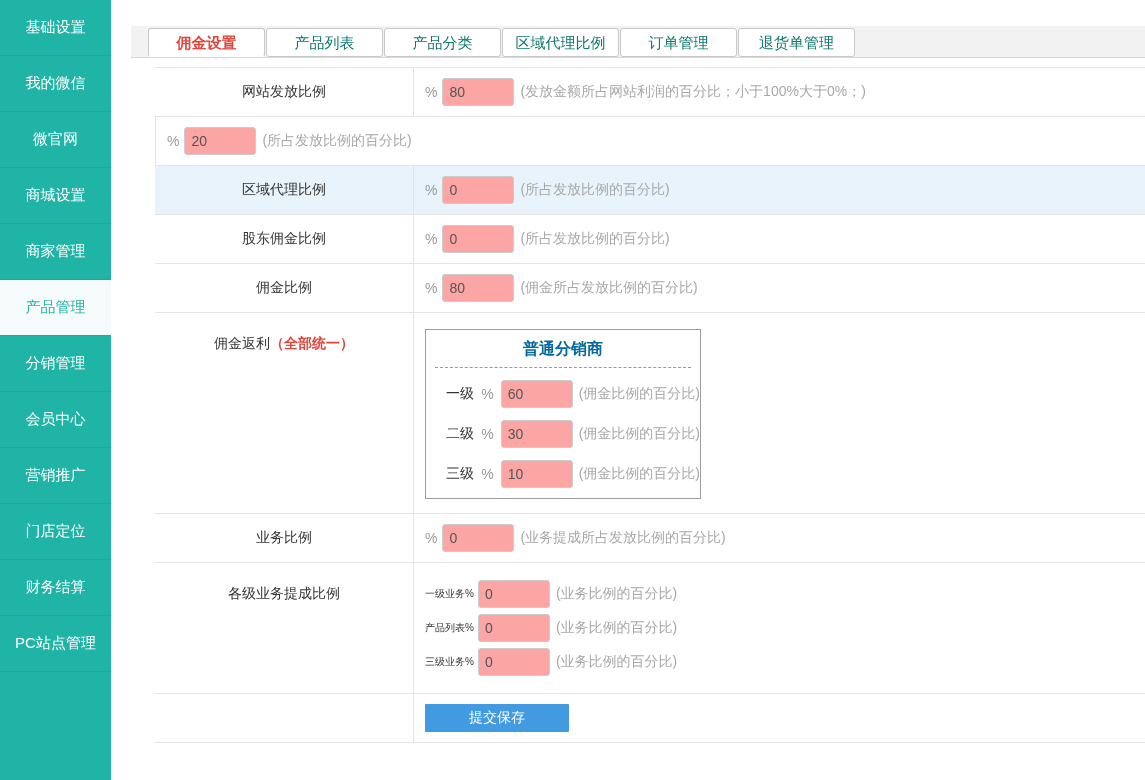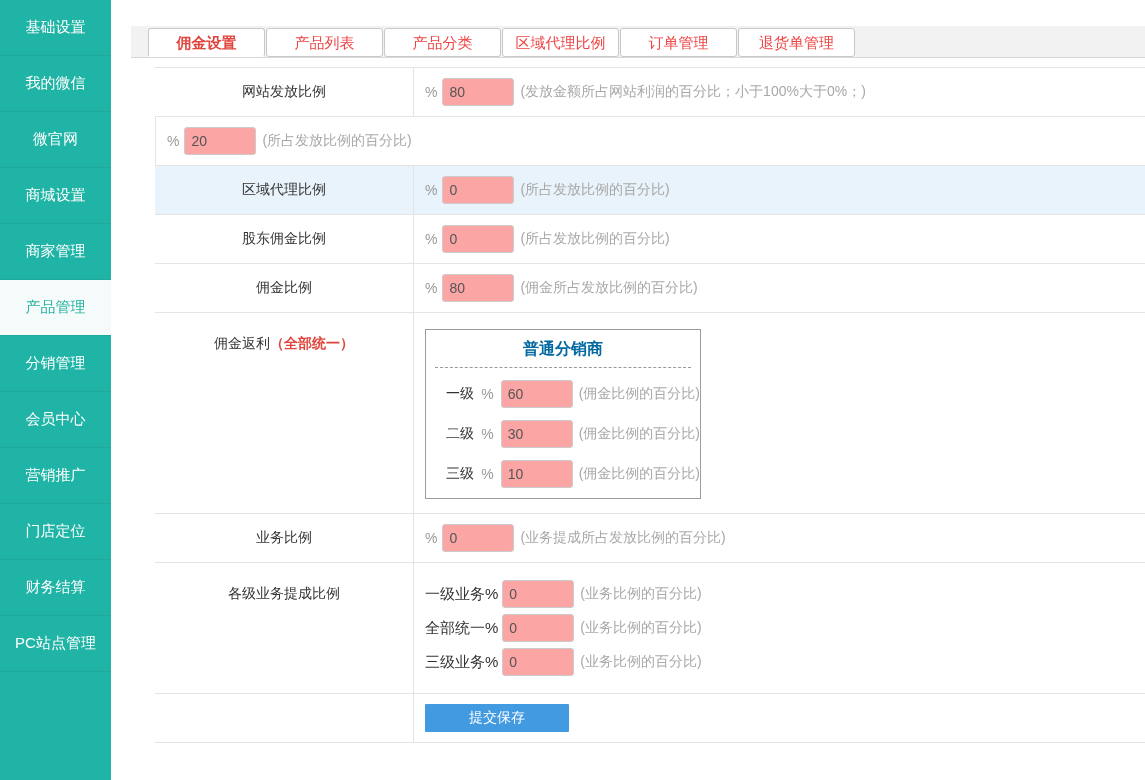--- a/index.html
+++ b/index.html
@@ -8,21 +8,21 @@
   
   .sidebar{width:111px;flex-shrink:0;background:#1fb4a5;}
   .sb-item{height:56px;box-sizing:border-box;display:flex;align-items:center;justify-content:center;
            color:#fff;font-size:15px;border-bottom:1px solid #1daa9b;cursor:pointer;}
   .sb-item.active{background:#f5fbfa;color:#2ab3a3;}
   
   .main{flex:1;min-width:0;}
   .tabstrip{margin:26px 0 0 20px;background:#f2f2f2;border-bottom:1px solid #d8d8d8;
             display:flex;align-items:flex-start;gap:1px;padding:2px 12px 0 17px;height:29px;box-sizing:content-box;}
   .tab{box-sizing:border-box;width:117px;height:29px;line-height:27px;text-align:center;background:#fff;
-       border:1px solid #c9c9c9;border-radius:3px;font-size:15px;color:#ef4444;margin-bottom:-1px;cursor:pointer;}
+       border:1px solid #c9c9c9;border-radius:3px;font-size:15px;color:#0f766e;margin-bottom:-1px;cursor:pointer;}
   .tab.active{color:#e0453c;font-weight:bold;border-bottom-color:#fff;}
   
   .ftable{margin:9px 0 0 44px;border-top:1px solid #e4e4e4;}
   .frow{display:flex;border-bottom:1px solid #e4e4e4;align-items:stretch;min-height:48px;}
   .frow.hl{background:#e8f3fb;}
   .fl{width:258px;flex-shrink:0;box-sizing:border-box;display:flex;align-items:center;justify-content:center;
       font-size:14px;color:#333;}
   .fv{flex:1;border-left:1px solid #e4e4e4;display:flex;align-items:center;padding-left:11px;}
   .frow.tall .fl{align-items:flex-start;padding-top:22px;}
   .frow.tall .fv{align-items:flex-start;padding-top:14px;padding-bottom:14px;flex-direction:column;}
@@ -34,21 +34,21 @@
   
   .rbox{border:1px solid #9c9c9c;width:276px;box-sizing:border-box;padding-bottom:10px;margin-top:2px;background:#fff;}
   .rbox-title{font-size:16px;font-weight:bold;color:#0369a1;text-align:center;padding:9px 0 7px;}
   .rbox-dash{border-bottom:1px dashed #999;margin:0 9px;}
   .rlevel{display:flex;align-items:center;padding-left:20px;margin-top:12px;}
   .rlevel .lname{font-size:14px;color:#333;width:38px;}
   .rlevel .pfx{margin-right:7px;}
   .rlevel .hint{white-space:nowrap;}
   
   .blevel{display:flex;align-items:center;margin:3px 0;}
-  .blevel .bname{font-size:15px;color:#333;margin-right:4px;}
+  .blevel .bname{font-size:10px;color:#333;margin-right:4px;}
   
   .frow.submit .fv{padding-top:10px;padding-bottom:10px;}
   .submit-btn{width:144px;height:28px;background:#429ae0;color:#fff;border:none;border-radius:1px;
               font-size:14px;cursor:pointer;font-family:inherit;}
 </style>
 </head>
 <body>
 
 <div class="app">
 
@@ -190,21 +190,21 @@
 
       <div class="frow tall">
         <div class="fl">各级业务提成比例</div>
         <div class="fv">
           <div class="blevel">
             <span class="bname">一级业务%</span>
             <input class="inp" type="text" value="0" style="">
             <span class="hint">(业务比例的百分比)</span>
           </div>
           <div class="blevel">
-            <span class="bname">全部统一%</span>
+            <span class="bname">产品列表%</span>
             <input class="inp" type="text" value="0" style="">
             <span class="hint">(业务比例的百分比)</span>
           </div>
           <div class="blevel">
             <span class="bname">三级业务%</span>
             <input class="inp" type="text" value="0" style="">
             <span class="hint">(业务比例的百分比)</span>
           </div>
         </div>
       </div>

